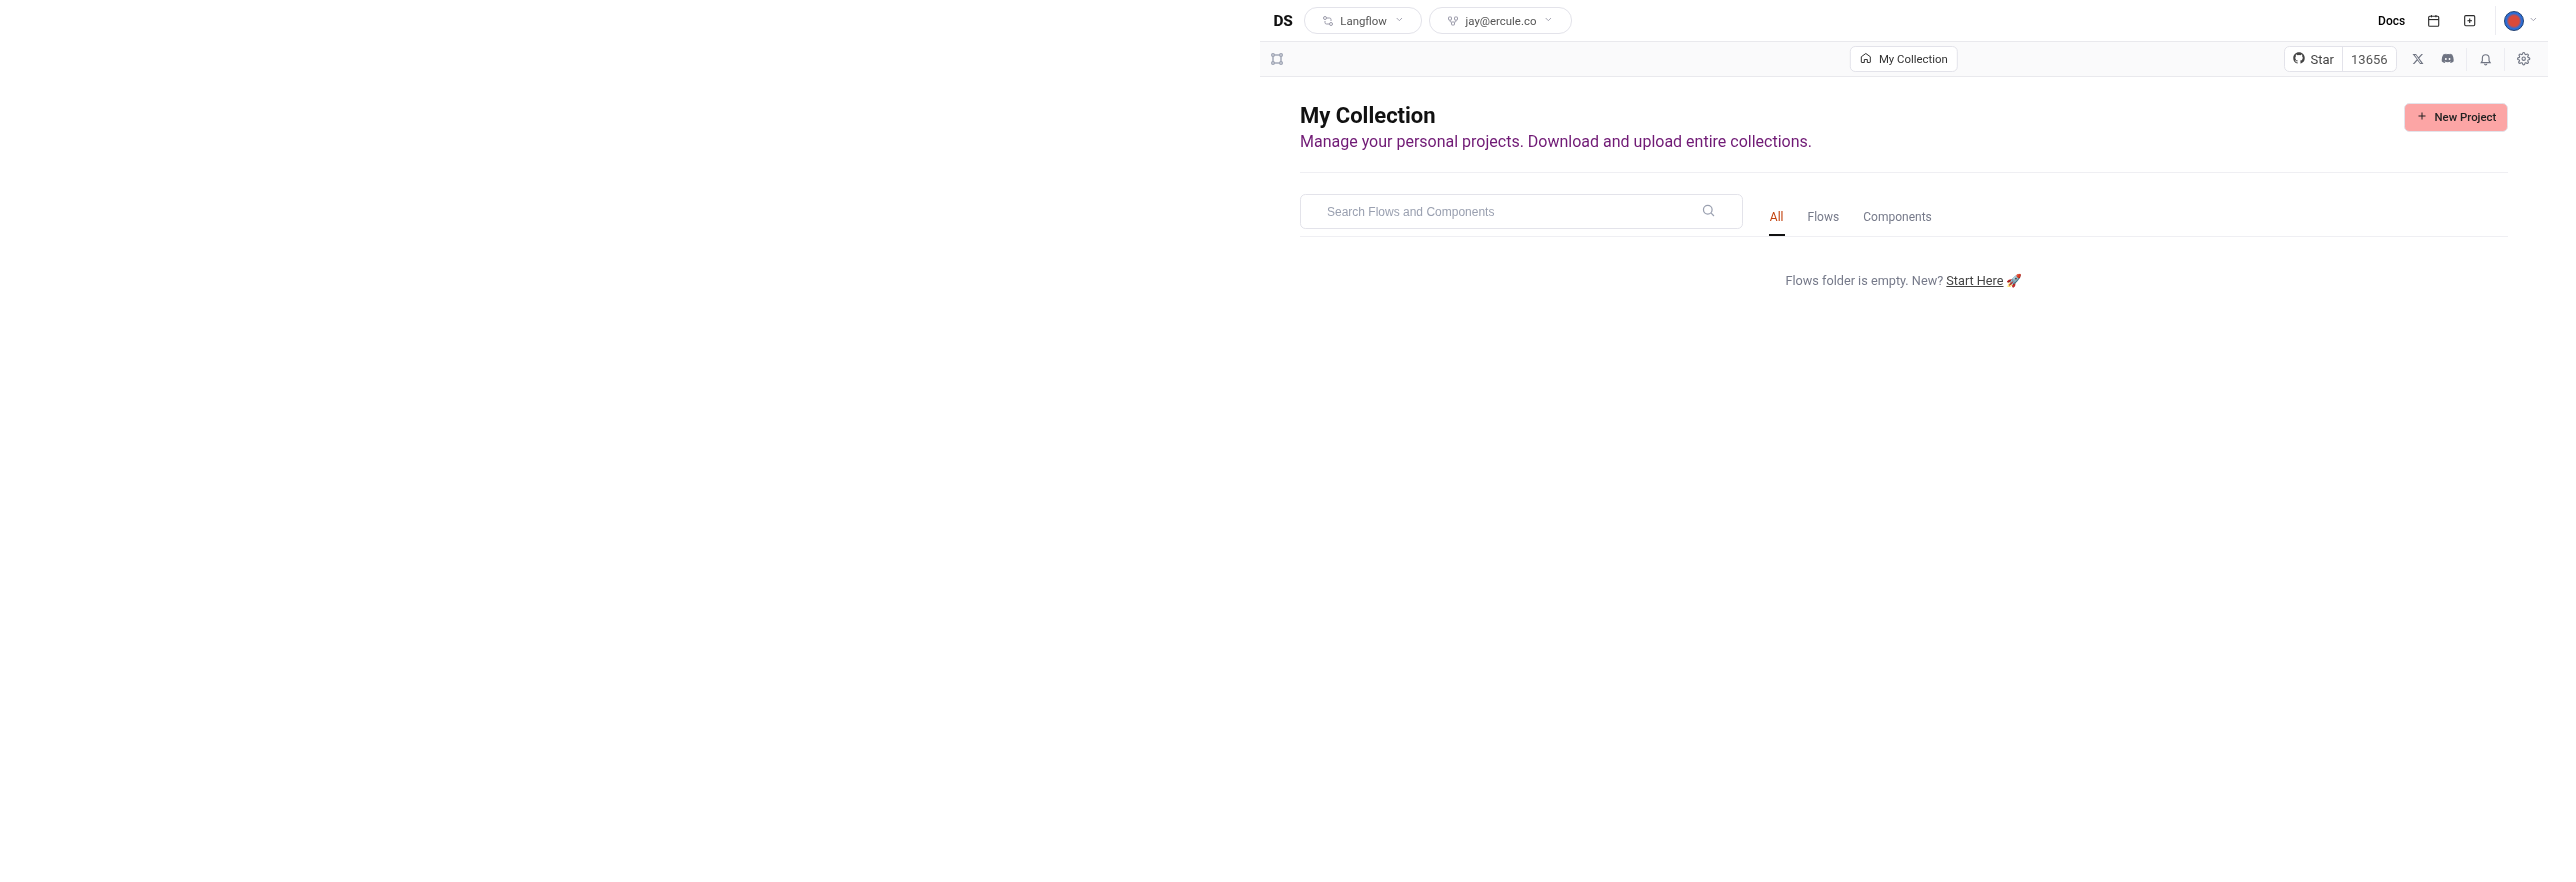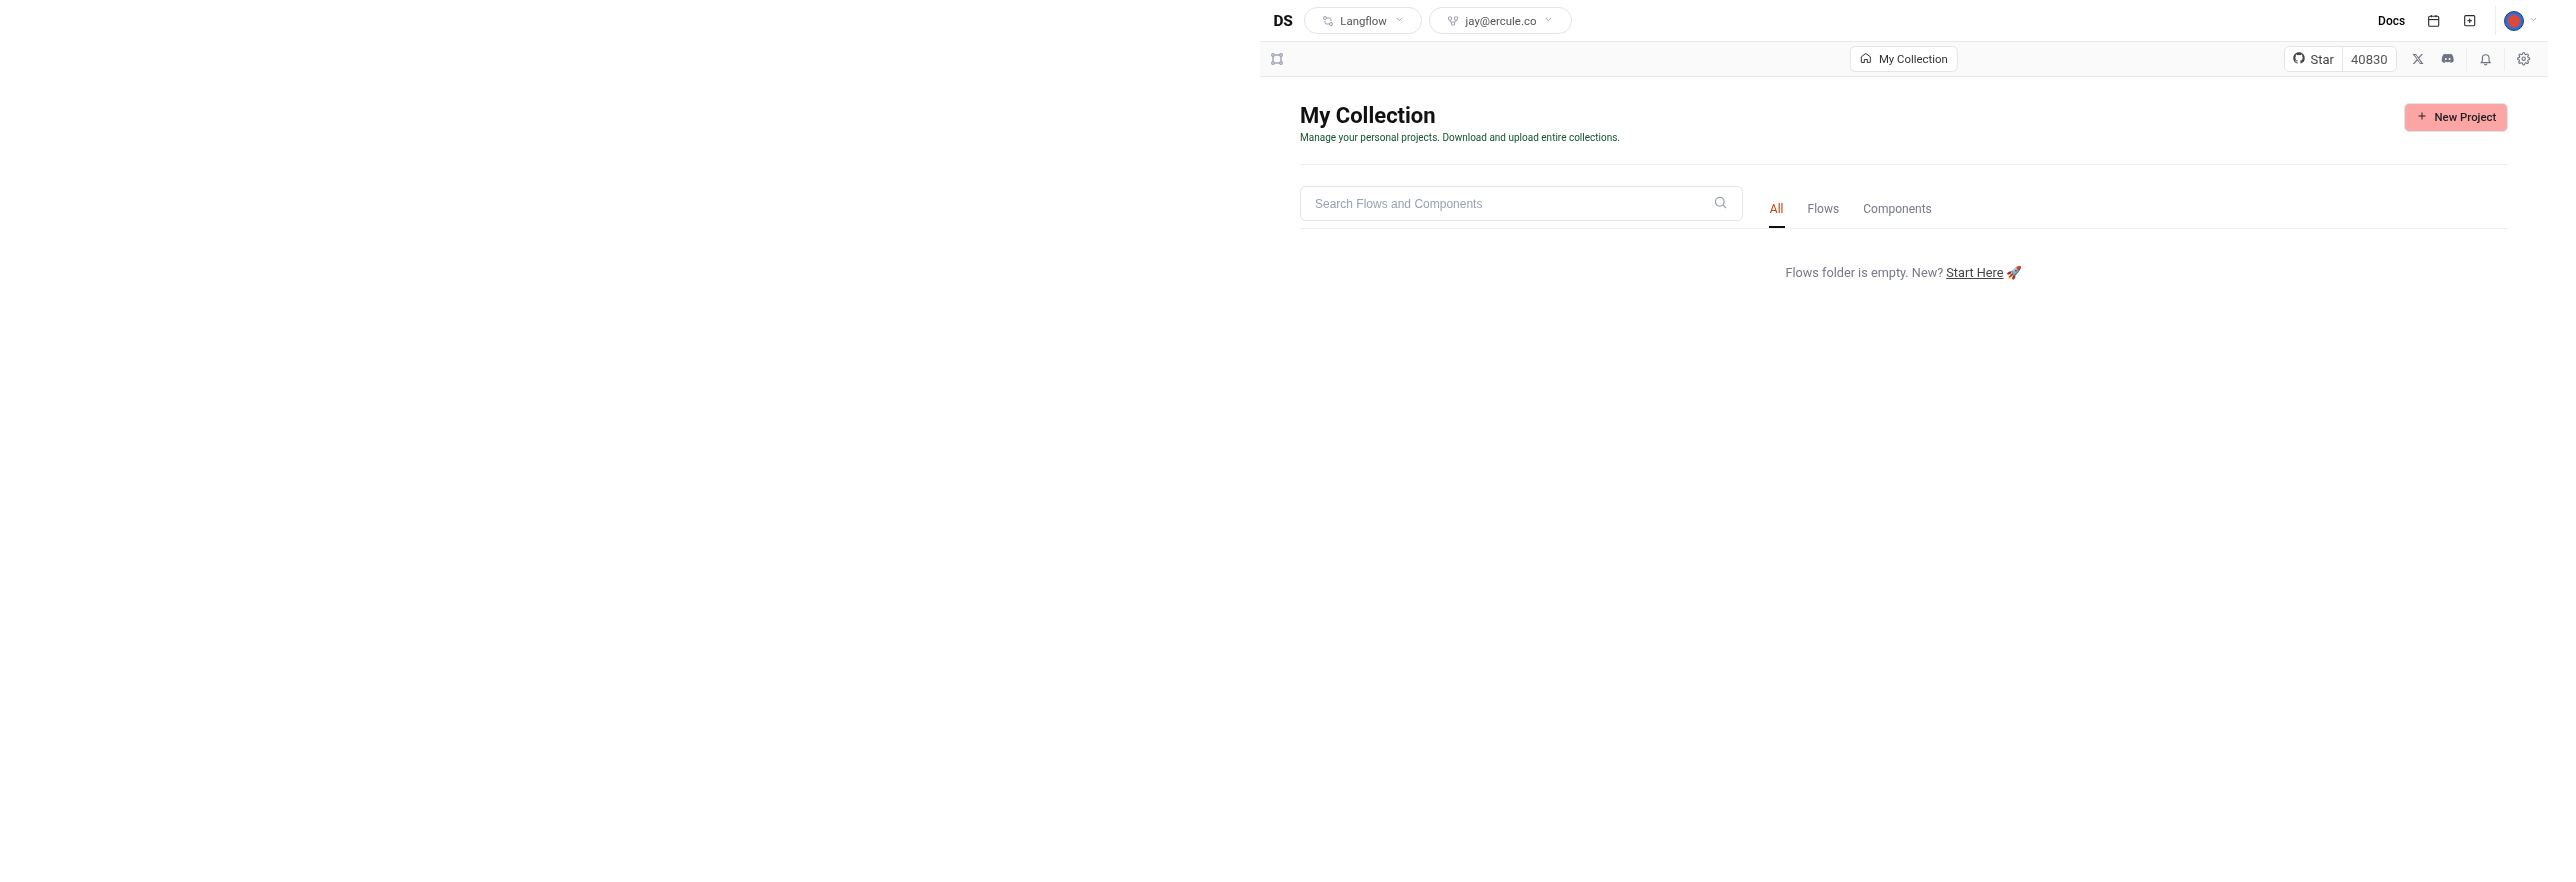--- a/index.html
+++ b/index.html
@@ -156,22 +156,22 @@
       align-items: flex-start;
       justify-content: space-between;
     }
     .page-title {
       font-size: 22px;
       font-weight: 700;
       color: #111;
       margin-bottom: 4px;
     }
     .page-subtitle {
-      font-size: 10px;
-      color: #14532d;
+      font-size: 16px;
+      color: #701a75;
     }
     .new-project-btn {
       height: 29.5px;
       display: flex; align-items: center; gap: 6.7px;
       padding: 0 10.7px;
       border: 0.7px solid #e3e3ea;
       border-radius: 5.4px;
       background: #fca5a5;
       color: #222;
       font-size: 11.4px;
@@ -185,21 +185,21 @@
 
     .filter-row {
       display: flex; align-items: center; gap: 25.5px;
       border-bottom: 0.7px solid #efeff3;
     }
     .search-box {
       width: 443px; height: 35px;
       border: 0.7px solid #e3e3ea;
       border-radius: 5.4px;
       display: flex; align-items: center;
-      padding: 0 14px;
+      padding: 0 26px;
       gap: 6.7px;
       margin-bottom: 6.7px;
     }
     .search-box input {
       flex: 1; border: none; outline: none;
       font-size: 12px; color: #444;
       background: transparent;
     }
     .search-box input::placeholder { color: #9aa0b0; }
     .search-box .search-icon { color: #9aa0b0; }
@@ -327,21 +327,21 @@
     <div class="sub-right">
       <div class="star-group">
         <div class="star-left">
           <span>
             <svg width="12" height="12" viewBox="0 0 24 24" fill="currentColor">
                 <path d="M12 .5C5.65.5.5 5.65.5 12a11.5 11.5 0 0 0 7.86 10.93c.58.1.79-.25.79-.56v-2c-3.2.7-3.88-1.54-3.88-1.54-.52-1.33-1.28-1.68-1.28-1.68-1.05-.72.08-.7.08-.7 1.16.08 1.77 1.19 1.77 1.19 1.03 1.77 2.7 1.26 3.36.96.1-.75.4-1.26.73-1.55-2.56-.29-5.25-1.28-5.25-5.7 0-1.26.45-2.29 1.19-3.1-.12-.29-.52-1.47.11-3.06 0 0 .97-.31 3.18 1.18a11 11 0 0 1 5.79 0c2.2-1.49 3.17-1.18 3.17-1.18.63 1.59.24 2.77.12 3.06.74.81 1.19 1.84 1.19 3.1 0 4.43-2.7 5.4-5.27 5.69.41.36.78 1.06.78 2.14v3.17c0 .31.21.67.8.56A11.5 11.5 0 0 0 23.5 12C23.5 5.65 18.35.5 12 .5z"></path>
               </svg>
           </span>
           <span>Star</span>
         </div>
-        <div class="star-right">40830</div>
+        <div class="star-right">13656</div>
       </div>
 
       <div class="social-icons">
         <div class="icon-btn">
           <svg width="12" height="12" viewBox="0 0 24 24" fill="currentColor">
               <path d="M18.9 2H22l-7.6 8.7L23 22h-6.8l-5.3-6.9L4.7 22H1.5l8.1-9.3L1 2h7l4.8 6.3L18.9 2zm-2.4 18h1.9L7.6 4H5.6l10.9 16z"></path>
             </svg>
         </div>
         <div class="icon-btn">
           <svg width="13.4" height="13.4" viewBox="0 0 24 24" fill="currentColor">

